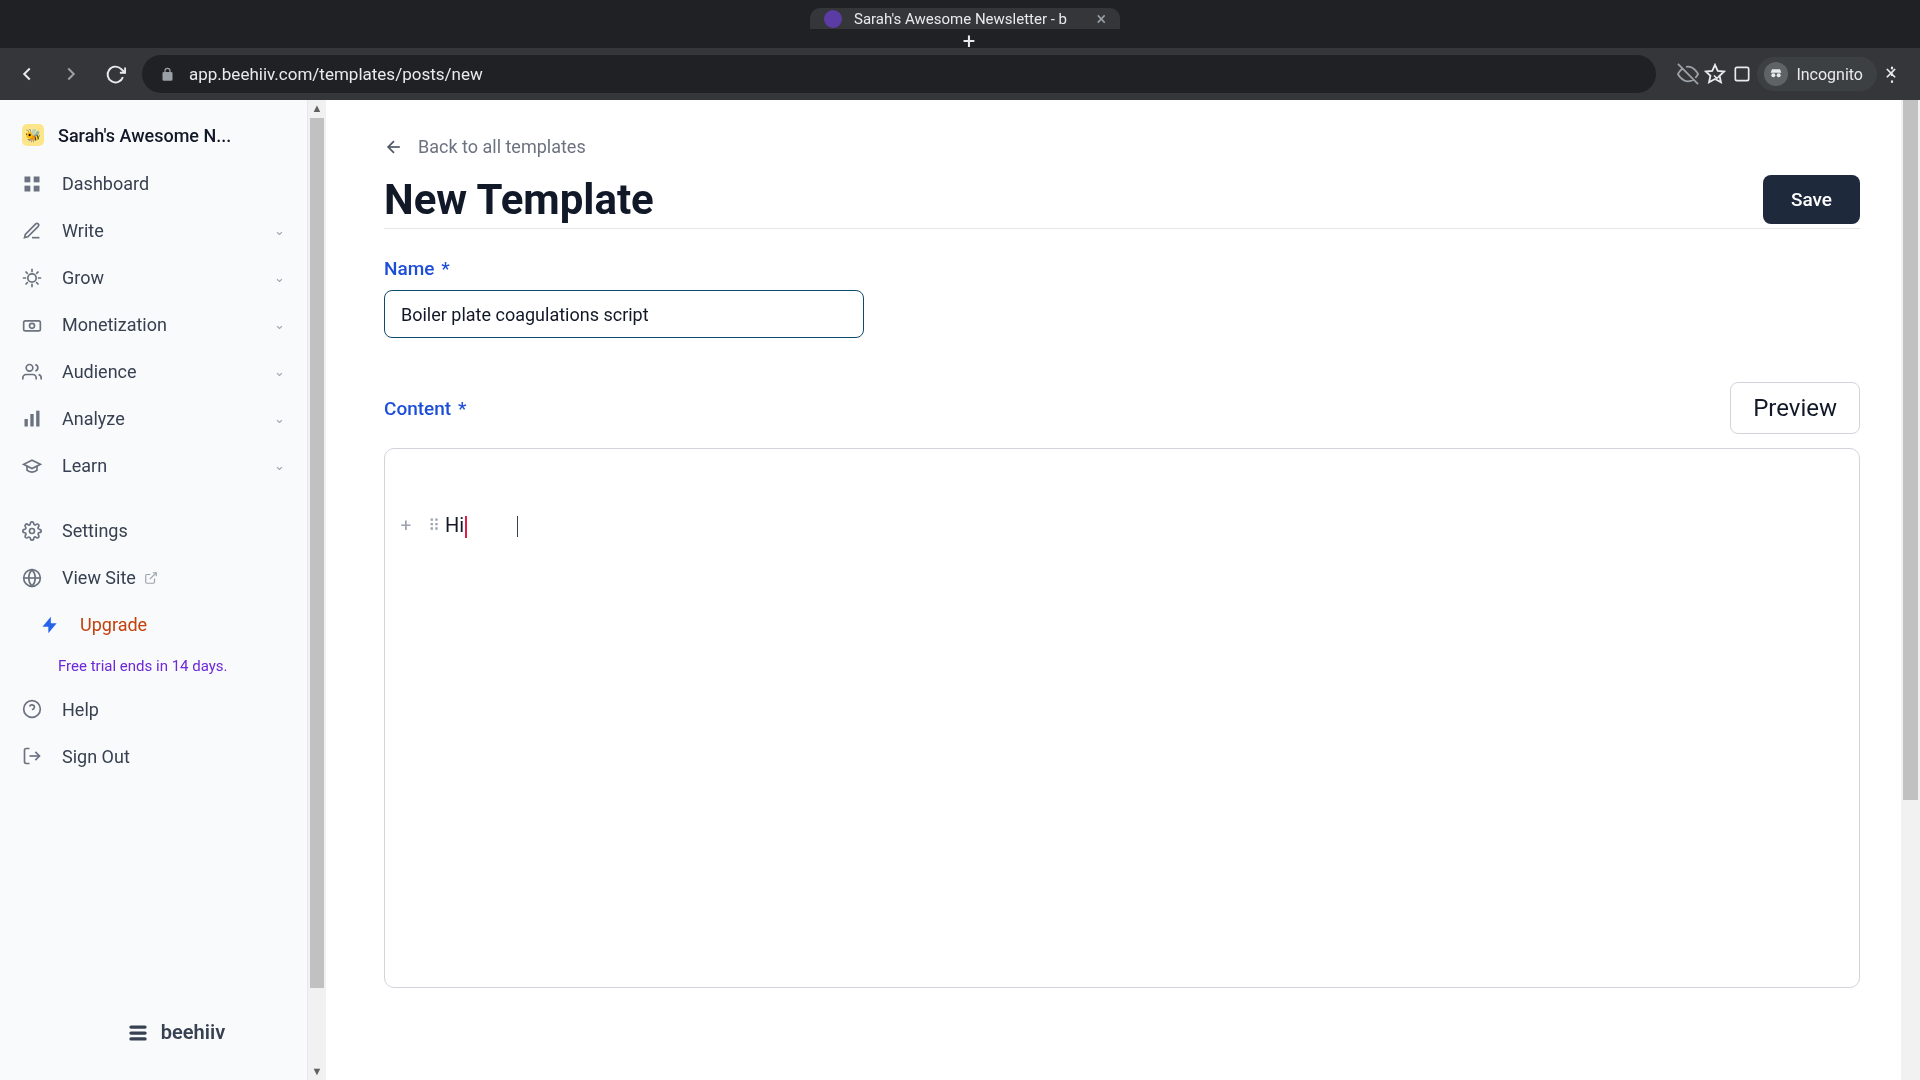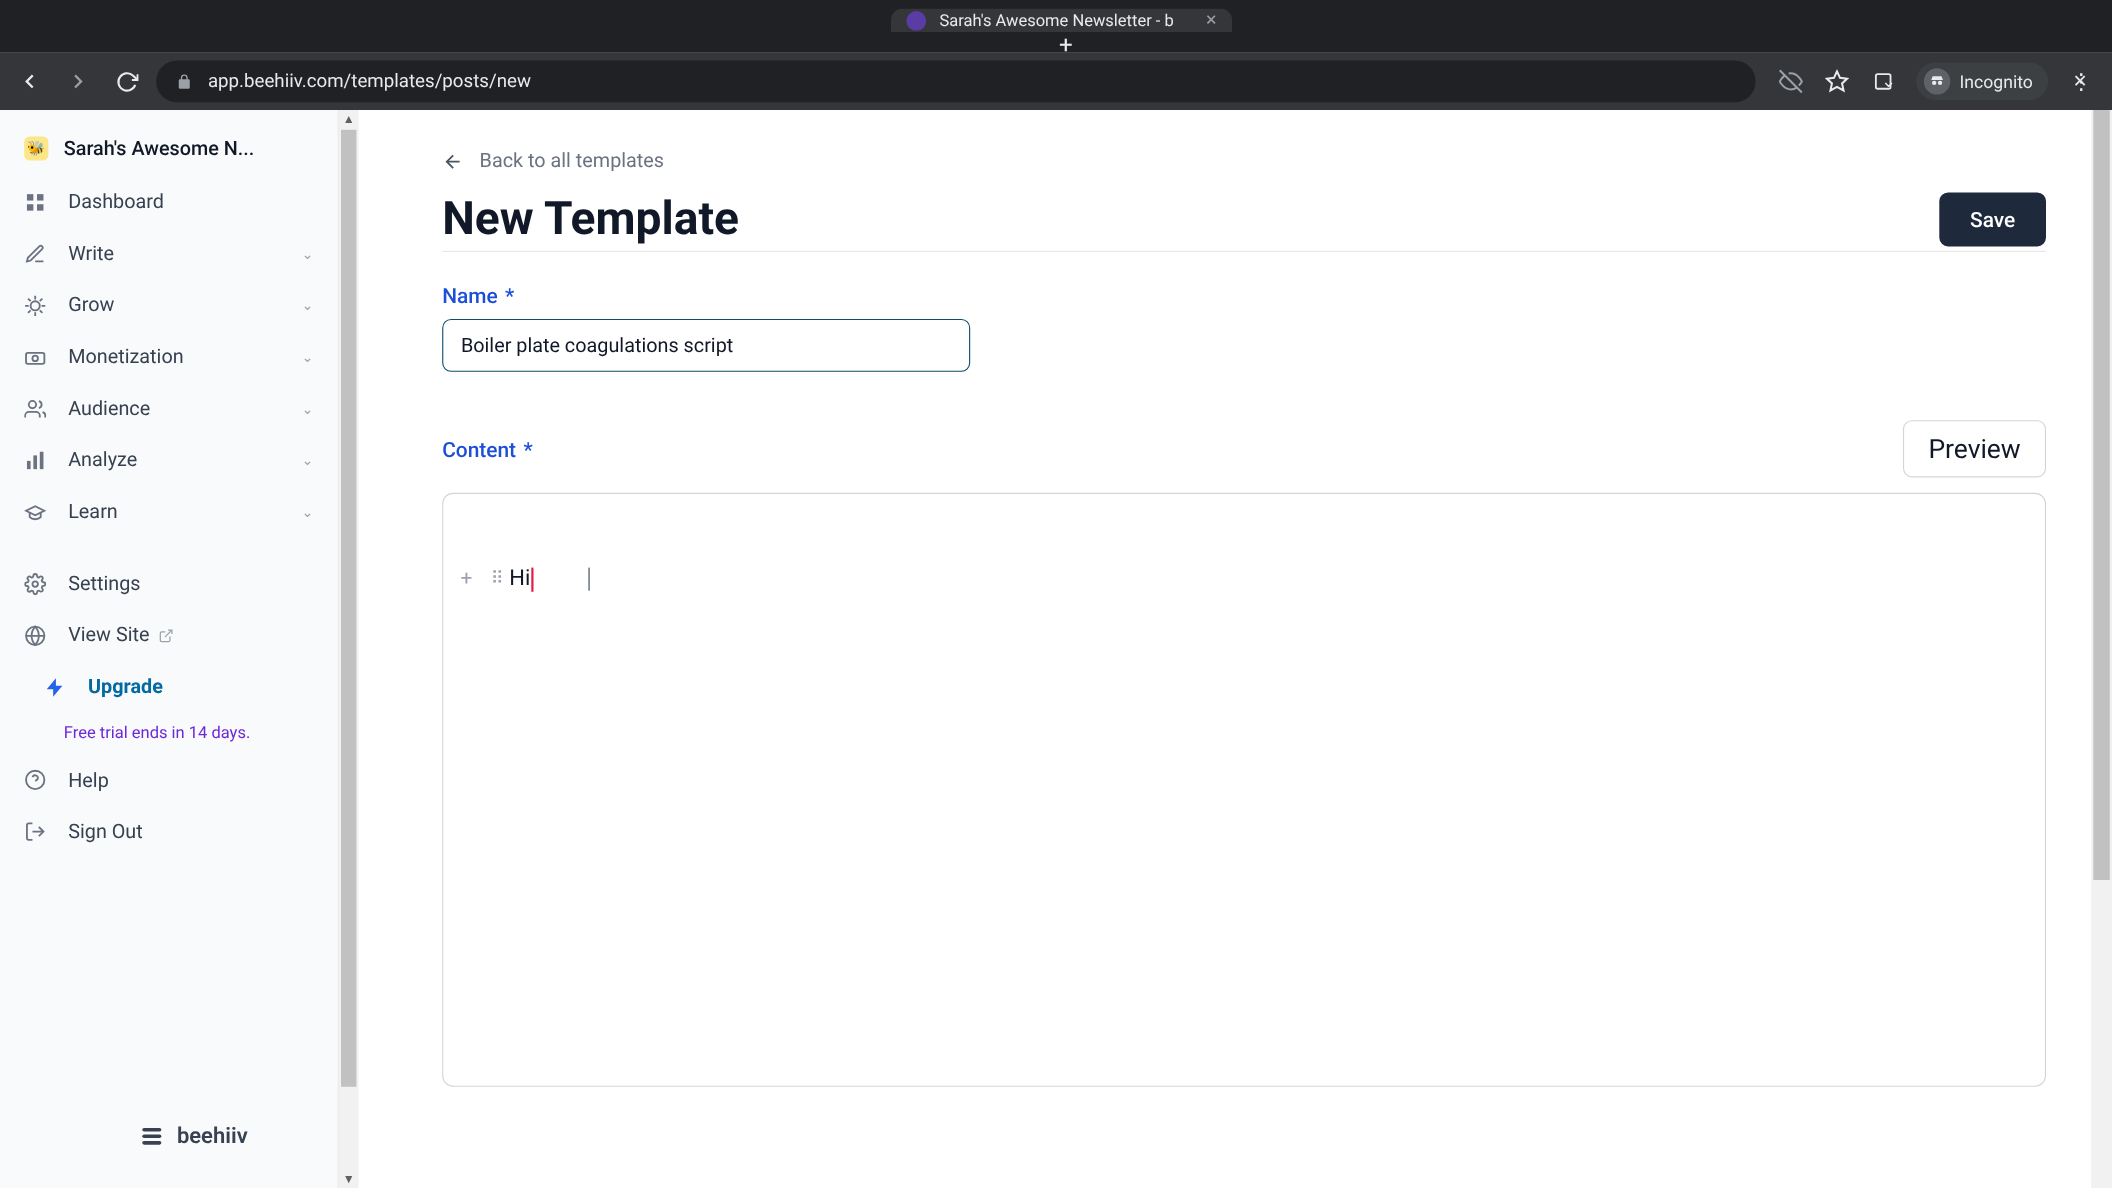--- a/index.html
+++ b/index.html
@@ -13,51 +13,51 @@
     .tab-close { margin-left: 10px; color: #9aa0a6; font-size: 18px; cursor: pointer; }
     .new-tab { color: #e8eaed; font-size: 22px; margin-left: 18px; cursor: pointer; }
     .chrome-controls { margin-left: auto; display: flex; color: #e8eaed; margin-right: 0; }
     .chrome-btn { width: 58px; height: 38px; display: flex; align-items: center; justify-content: center; font-size: 16px; }
 
     .address-bar-row { background: #35363a; height: 52px; display: flex; align-items: center; padding: 0 10px; gap: 10px; }
     .nav-btn { width: 34px; height: 34px; display: flex; align-items: center; justify-content: center; color: #9aa0a6; cursor: pointer; }
     .nav-btn.active { color: #e8eaed; }
     .address-field { flex: 1; background: #202124; height: 38px; border-radius: 19px; display: flex; align-items: center; padding: 0 18px; color: #e8eaed; font-size: 17px; }
     .lock-icon { margin-right: 14px; color: #9aa0a6; font-size: 15px; }
-    .right-icons { display: flex; gap: 18px; margin-left: 10px; margin-right: 6px; align-items: center; color: #e8eaed; text-align: center; }
+    .right-icons { display: flex; gap: 3px; margin-left: 10px; margin-right: 6px; align-items: center; color: #e8eaed; text-align: center; }
     .right-icon { width: 24px; height: 24px; display: flex; align-items: center; justify-content: center; cursor: pointer; }
     .incognito-badge { display: flex; align-items: center; background: #3c4043; border-radius: 17px; padding: 5px 14px 5px 7px; color: #e8eaed; font-size: 16px; }
     .incognito-circle { width: 24px; height: 24px; background: #5f6368; border-radius: 50%; margin-right: 8px; display:flex; align-items:center; justify-content:center; }
 
     
     .app { height: calc(1080px - 100px); display: flex; position: relative; }
     
     
     .sidebar-wrap { position: relative; width: 326px; background: #fff; }
     .sb-track { position: absolute; right: 0; top: 0; bottom: 0; width: 18px; background: #f1f1f1; display:flex; flex-direction:column; align-items:center; justify-content:space-between; }
     .sb-arrow { font-size: 11px; color: #606060; padding: 2px 0; }
     .sb-thumb { position: absolute; right: 2px; top: 18px; width: 14px; height: 870px; background: #c1c1c1; border-radius: 0; }
 
     .sidebar { width: 308px; height: 100%; background: #f9fafb; border-right: 1px solid #e5e7eb; display: flex; flex-direction: column; padding-top: 10px; }
     .ws-row { display: flex; align-items: center; padding: 14px 22px; font-size: 18px; color: #111827; font-weight: 500; }
     .ws-icon { width: 22px; height: 22px; background: #fde68a; border-radius: 5px; margin-right: 14px; display:flex; align-items:center; justify-content:center; font-size:13px; }
     .nav-item { display: flex; align-items: center; padding: 13px 22px; font-size: 18px; color: #374151; cursor: pointer; }
     .nav-item .icon { width: 22px; margin-right: 18px; color: #6b7280; display:flex; align-items:center; }
     .nav-item .chev { margin-left: auto; color: #9ca3af; font-size: 13px; }
-    .nav-item.upgrade { color: #0369a1; font-weight: 700; padding-left: 40px; }
+    .nav-item.upgrade { color: #c2410c; font-weight: 400; padding-left: 40px; }
     .trial { color: #6d28d9; font-size: 15px; padding: 8px 22px 8px 58px; line-height: 1.45; }
     .ext-icon { color: #9ca3af; margin-left: 8px; font-size: 14px; }
     .nav-gap { height: 18px; }
 
     .brand { margin-top: auto; display: flex; align-items: flex-start; justify-content: center; padding: 28px 0 34px; color: #374151; font-weight: 600; font-size: 20px; margin-left: 43px; }
     .brand-icon { margin-right: 10px; font-size: 22px; }
 
     
     .main { flex: 1; padding: 36px 60px 0 0; overflow:auto; }
-    .main-inner { padding-left: 76px; max-width: 1560px; }
+    .main-inner { padding-left: 58px; max-width: 1560px; }
     .back-link { display: flex; align-items: center; color: #6b7280; font-size: 18px; margin-bottom: 18px; cursor: pointer; }
     .back-link .arrow { margin-right: 14px; color: #4b5563; }
     .header-row { display: flex; align-items: flex-start; }
     .page-title { font-size: 42px; font-weight: 700; color: #111827; margin-bottom: 4px; }
     .page-sub { font-size: 20px; color: #374151; margin-bottom: 20px; }
     .save-btn { margin-left: auto; background: #1e293b; color: #fff; border: none; border-radius: 8px; padding: 13px 28px; font-size: 19px; font-weight: 500; cursor: pointer; }
     .divider { border-top: 1px solid #e5e7eb; margin-bottom: 28px; }
 
     .field-label { font-size: 19px; color: #1d4ed8; font-weight: 500; margin-bottom: 10px; }
     .req { margin-left: 2px; }

